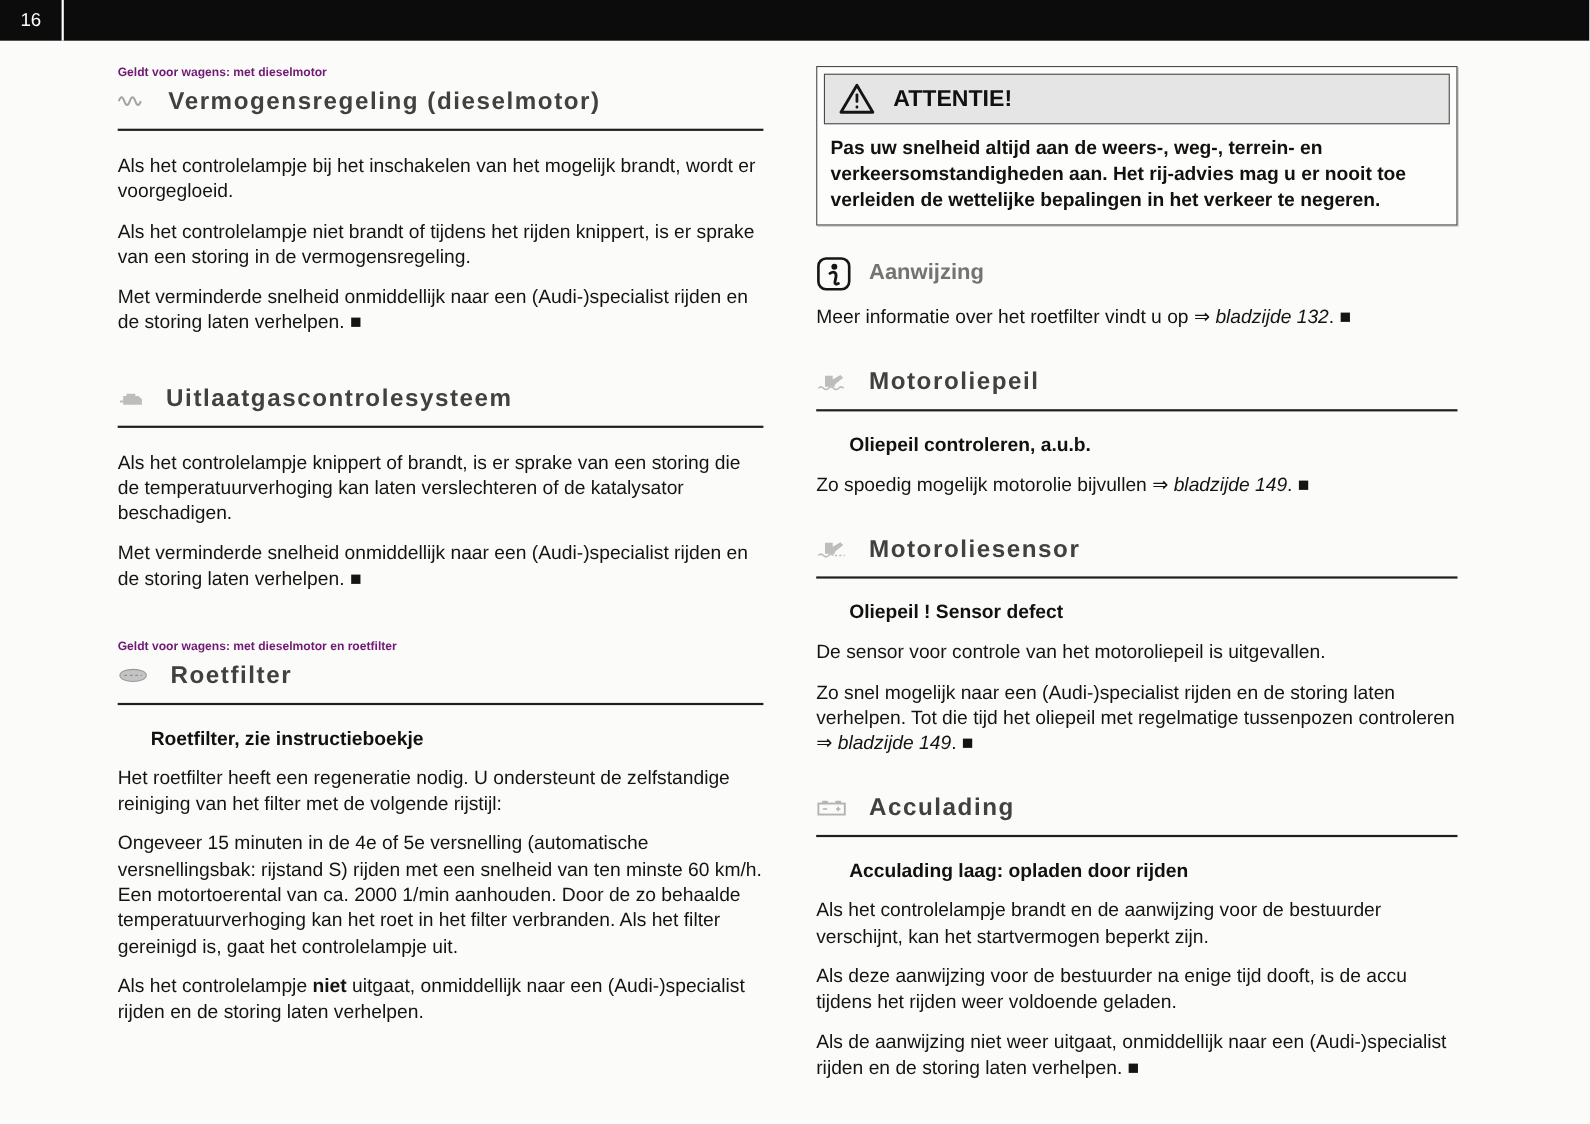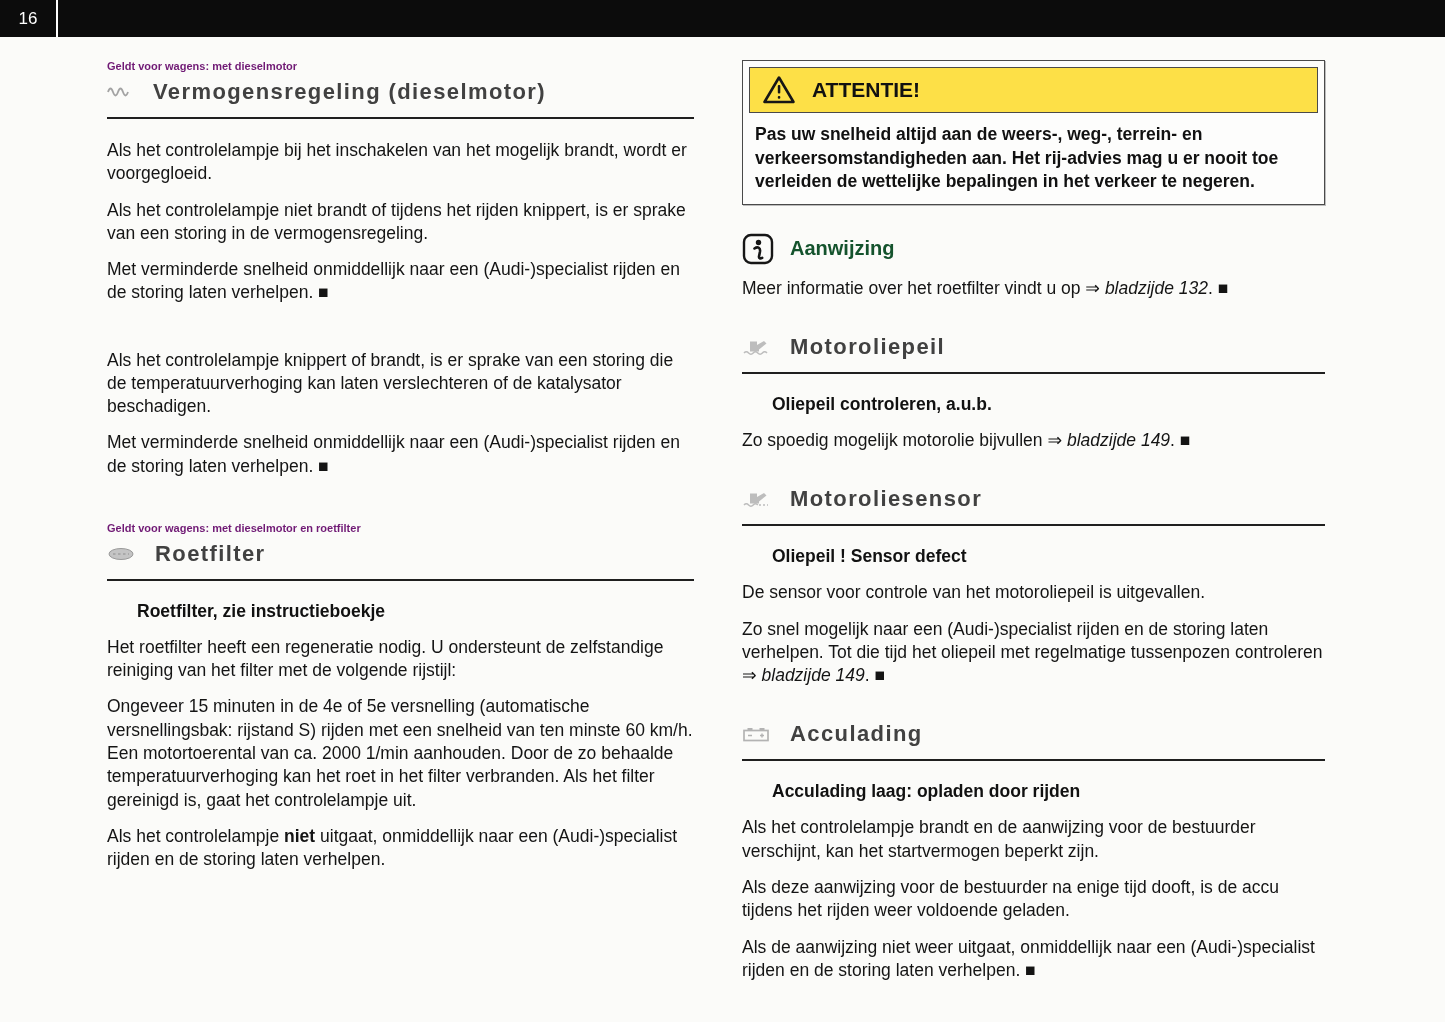--- a/index.html
+++ b/index.html
@@ -59,32 +59,32 @@
     padding: 6px;
     margin-bottom: 26px;
     background: #fdfdfc;
     box-shadow: 1px 1px 0 #bdbdbd;
   }
   .attention-header {
     border: 1px solid #4a4a4a;
     display: flex; align-items: center; gap: 16px;
     padding: 7px 12px;
     font-size: 21px; font-weight: bold; color: #111;
-    background: #fde047;
+    background: #e5e5e5;
   }
   .attention-body {
     padding: 10px 6px 4px 6px;
     font-size: 17.5px; font-weight: bold; line-height: 1.35;
   }
 
   .note-header {
     display: flex; align-items: center; gap: 16px;
     margin: 28px 0 12px;
   }
-  .note-title { font-size: 20px; font-weight: bold; color: #14532d; }
+  .note-title { font-size: 20px; font-weight: bold; color: #737373; }
 </style>
 </head>
 <body>
 
 <div class="topbar">
   <div class="pagenum">16</div>
 </div>
 
 <main class="col col-left">
 
@@ -97,20 +97,28 @@
           </svg>
       </span>
       <span class="sec-title-text">Vermogensregeling (dieselmotor)</span>
     </h2>
     <p class="body">Als het controlelampje bij het inschakelen van het mogelijk brandt, wordt er voorgegloeid.</p>
     <p class="body">Als het controlelampje niet brandt of tijdens het rijden knippert, is er sprake van een storing in de vermogensregeling.</p>
     <p class="body">Met verminderde snelheid onmiddellijk naar een (Audi-)specialist rijden en de storing laten verhelpen. ■</p>
   </section>
 
   <section class="gap-lg">
+    <h2 class="sec-title">
+      <span class="sec-icon">
+        <svg width="24" height="16" viewBox="0 0 24 16">
+            <path d="M2 10 h3 V6 h3 V4 h8 v2 h3 l3 3 v5 H5 v-2 H2 z" fill="#bdbdbd"></path>
+          </svg>
+      </span>
+      <span class="sec-title-text">Uitlaatgascontrolesysteem</span>
+    </h2>
     <p class="body">Als het controlelampje knippert of brandt, is er sprake van een storing die de temperatuurverhoging kan laten verslechteren of de katalysator beschadigen.</p>
     <p class="body">Met verminderde snelheid onmiddellijk naar een (Audi-)specialist rijden en de storing laten verhelpen. ■</p>
   </section>
 
   <section class="gap-lg">
     <div class="applies">Geldt voor wagens: met dieselmotor en roetfilter</div>
     <h2 class="sec-title">
       <span class="sec-icon">
         <svg width="28" height="14" viewBox="0 0 28 14">
             <ellipse cx="14" cy="7" rx="12" ry="5.5" fill="#c4c4c4" stroke="#9a9a9a" stroke-width="1"></ellipse>

